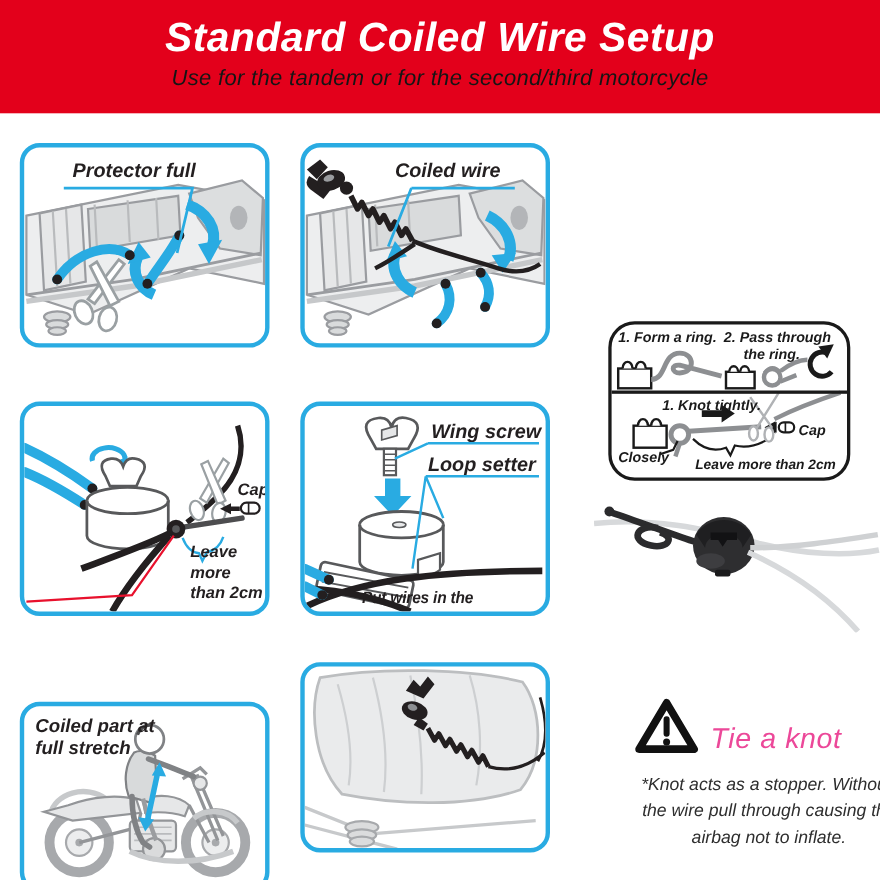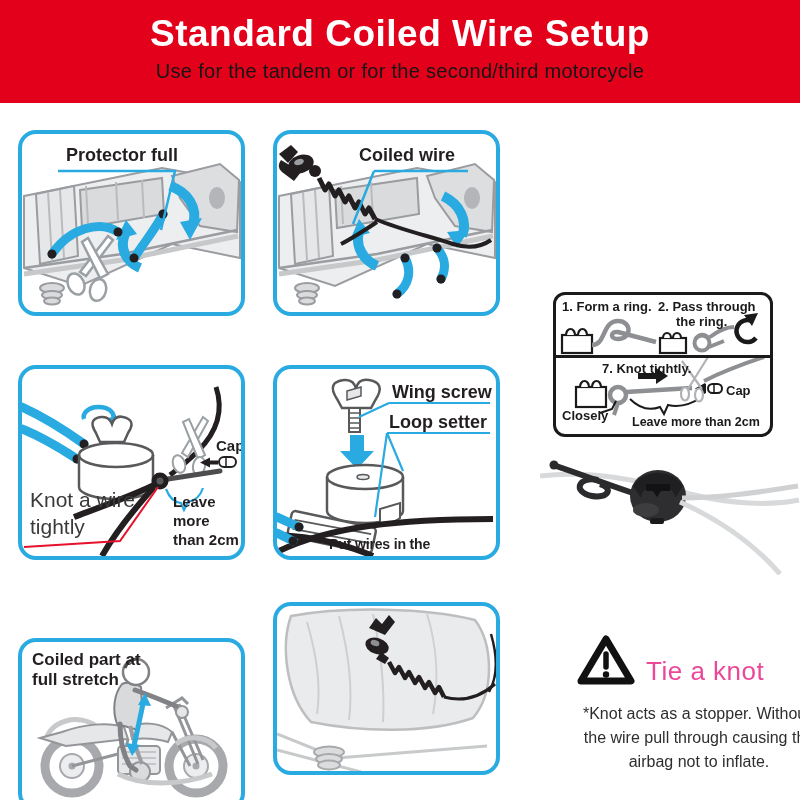--- a/index.html
+++ b/index.html
@@ -1,29 +1,29 @@
 <!DOCTYPE html>
 <html><head>
 <meta charset="utf-8">
 <style>
   :root{
     --blue:#29ABE2; --red:#E3001B; --ink:#1A1A1A; --wire:#231F20;
     --gray:#9A9CA0; --ltgray:#C7C9CB; --ptr-red:#E8112D;
   }
   *{margin:0;padding:0;box-sizing:border-box;}
   body{background:#fff;font-family:"Liberation Sans",sans-serif;}
-  .page{position:relative;width:800px;height:800px;background:#fff;overflow:hidden;}
+  .page{position:relative;width:800px;height:800px;background:#fff;overflow:hidden;font-style:italic;}
   .ml{white-space:pre-line;}
   header{position:absolute;left:0;top:0;width:800px;height:103px;background:var(--red);text-align:center;}
   .title{padding-top:13px;font-size:37px;font-weight:700;color:#fff;letter-spacing:.5px;}
   .subtitle{margin-top:5px;font-size:20px;color:#151515;letter-spacing:.3px;}
   .panel{position:absolute;background:#fff;border:4px solid var(--blue);border-radius:18px;overflow:hidden;}
   .panel svg.art{position:absolute;left:0;top:0;width:100%;height:100%;}
   .plabel{position:absolute;font-weight:700;color:#231F20;}
-  .knotbox{position:absolute;left:553px;top:292px;width:220px;height:145px;border:3px solid var(--ink);border-radius:12px;background:#fff;}
+  .knotbox{position:absolute;left:553px;top:292px;width:220px;height:145px;border:3px solid var(--ink);border-radius:24px;background:#fff;}
   .kb-divider{position:absolute;left:0;right:0;top:60px;height:3px;background:var(--ink);}
   .kb-text{position:absolute;font-size:13px;font-weight:700;color:var(--ink);line-height:1.2;}
   .photo{position:absolute;left:540px;top:450px;width:260px;height:125px;}
   .warn-tri{position:absolute;left:577px;top:633px;width:58px;height:56px;}
   .warn-title{position:absolute;left:646px;top:656px;font-size:26px;color:#ec4899;letter-spacing:.5px;}
   .warn-note{position:absolute;left:573px;top:702px;width:252px;text-align:center;font-size:16px;line-height:1.5;color:#2E2E2E;}
   .grooves{transform:scaleX(.94);transform-origin:left;letter-spacing:-.2px;}
 </style>
 </head>
 <body>
@@ -160,22 +160,20 @@
         <rect x="197" y="88" width="17" height="10" rx="5" fill="#FFF" stroke="#231F20" stroke-width="2"></rect>
         <path d="M204,88 v10" stroke="#231F20" stroke-width="1.5"></path>
       </g>
       <path d="M144,120 Q149,133 159,134 L162,141 L166,133 Q177,131 181,119" stroke="#29ABE2" stroke-width="2.2" fill="none"></path>
       <path d="M136,118 L98,172 L2,178" stroke="#E8112D" stroke-width="2" fill="none"></path>
     </svg>
     <div class="plabel" style="left:194px;top:68px;font-size:15px;">Cap</div>
     <div class="plabel ml" style="left:151px;top:124px;font-size:15px;line-height:1.25;">Leave
 more
 than 2cm</div>
-    <div class="ml" style="position:absolute;left:8px;top:117px;font-size:21px;line-height:1.3;color:#3A3A3A;">Knot a wire
-tightly</div>
   </section>
 
   <section class="panel" style="left:273px;top:365px;width:227px;height:195px;">
     <svg class="art" viewBox="0 0 219 187">
       <g transform="translate(20,0)">
         <path d="M40,30 q-11,-17 7,-19 q10,-1 12,9 q2,-11 13,-9 q17,3 7,19 l-5,9 h-29 z" fill="#FFF" stroke="#58595B" stroke-width="2.5"></path>
         <path d="M50,22 l14,-4 v9 l-14,4 z" fill="#E6E7E8" stroke="#58595B" stroke-width="1.5"></path>
         <rect x="52" y="39" width="11" height="24" fill="#FFF" stroke="#58595B" stroke-width="2"></rect>
         <path d="M52,44 h11 M52,49 h11 M52,54 h11 M52,59 h11" stroke="#58595B" stroke-width="1.3"></path>
       </g>
@@ -303,21 +301,21 @@
         <path d="M132,94 L152,62 M146,94 L126,66"></path>
         <ellipse cx="129" cy="99" rx="4" ry="6.5"></ellipse>
         <ellipse cx="143" cy="100" rx="4" ry="6.5"></ellipse>
       </g>
       <path d="M148,86 C168,76 190,68 208,62" stroke="#8D8F92" stroke-width="4" fill="none"></path>
     </svg>
     <div class="kb-divider"></div>
     <div class="kb-text" style="left:6px;top:4px;">1. Form a ring.</div>
     <div class="kb-text" style="left:102px;top:4px;">2. Pass through</div>
     <div class="kb-text" style="left:120px;top:19px;">the ring.</div>
-    <div class="kb-text" style="left:46px;top:66px;">7. Knot tightly.</div>
+    <div class="kb-text" style="left:46px;top:66px;">1. Knot tightly.</div>
     <div class="kb-text" style="left:170px;top:88px;">Cap</div>
     <div class="kb-text" style="left:6px;top:113px;">Closely</div>
     <div class="kb-text" style="left:76px;top:120px;font-size:12.5px;">Leave more than 2cm</div>
   </aside>
 
   <svg class="photo" viewBox="0 0 260 125">
     <path d="M0,26 C50,20 100,30 150,44 C190,54 230,56 259,50" stroke="#D7D9DB" stroke-width="5" fill="none"></path>
     <path d="M16,16 C40,24 66,34 90,42" stroke="#2B2B2D" stroke-width="6" fill="none" stroke-linecap="round"></path>
     <path d="M58,30 C38,26 32,42 52,46 C68,49 74,38 60,34" stroke="#2B2B2D" stroke-width="6" fill="none"></path>
     <circle cx="14" cy="15" r="4.5" fill="#2B2B2D"></circle>

